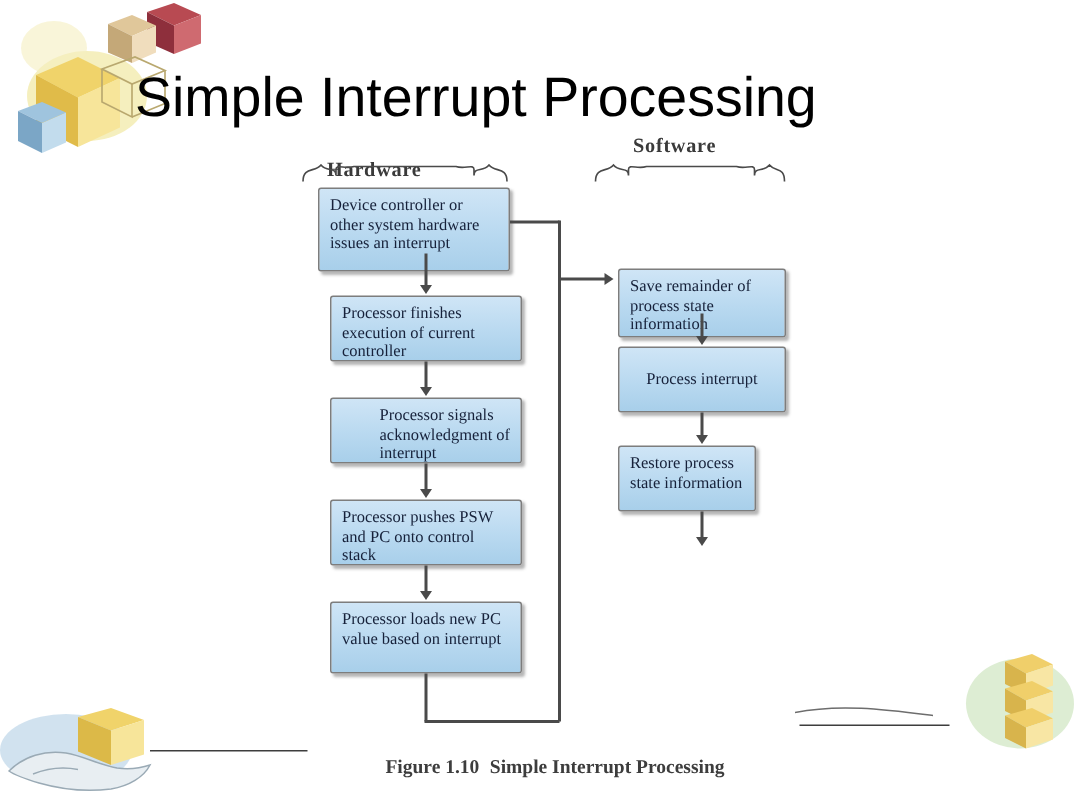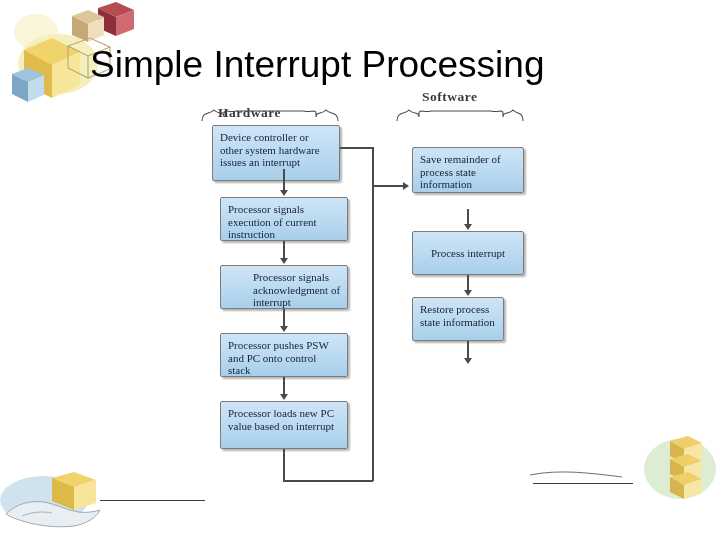--- a/index.html
+++ b/index.html
@@ -101,21 +101,21 @@
   }
 
   
   .hw1 { left: 22px;  top: 40px;  width: 128px; height: 56px; }
   .hw2 { left: 30px;  top: 112px; width: 128px; height: 44px; }
   .hw3 { left: 30px;  top: 180px; width: 128px; height: 44px; padding-left: 32px; }
   .hw4 { left: 30px;  top: 248px; width: 128px; height: 44px; }
   .hw5 { left: 30px;  top: 316px; width: 128px; height: 48px; }
 
   
-  .sw1 { left: 222px; top: 62px;  width: 112px; height: 46px; }
+  .sw1 { left: 222px; top: 94px;  width: 112px; height: 46px; }
   .sw2 { left: 222px; top: 146px; width: 112px; height: 44px; }
   .sw3 { left: 222px; top: 212px; width: 92px; height: 44px; }
   .sw4 { left: 222px; top: 280px; width: 112px; height: 44px; }
 
   .connector {
     position: absolute;
     background: #4a4a4a;
   }
   .arrow-down {
     position: absolute;
@@ -208,21 +208,21 @@
     </svg>
   </div>
   <div class="brace sw">
     <svg width="130" height="16" viewBox="0 0 130 16" xmlns="http://www.w3.org/2000/svg">
       <path d="M2,14 C2,4 10,8 14,3 C18,8 24,4 24,10 L24,6 C24,2 30,6 36,4
                L96,4 C102,6 108,2 108,6 L108,10 C108,4 114,8 118,3 C122,8 128,4 128,14" fill="none" stroke="#4a4a4a" stroke-width="1.1"></path>
     </svg>
   </div>
 
   <div class="box hw1">Device controller or other system hardware issues an interrupt</div>
-  <div class="box hw2">Processor signals execution of current instruction</div>
+  <div class="box hw2">Processor finishes execution of current controller</div>
   <div class="box hw3">Processor signals acknowledgment of interrupt</div>
   <div class="box hw4">Processor pushes PSW and PC onto control stack</div>
   <div class="box hw5">Processor loads new PC value based on interrupt</div>
 
   <div class="box sw1">Save remainder of process state information</div>
   <div class="box sw2 centered">Process interrupt</div>
   <div class="box sw3">Restore process state information</div>
 
   <div class="connector" style="left:93px; top:84px; width:1.5px; height:22px;"></div>
   <div class="arrow-down" style="left:90px; top:105px;"></div>
@@ -245,20 +245,23 @@
 
   <div class="connector" style="left:277px; top:124px; width:1.5px; height:16px;"></div>
   <div class="arrow-down" style="left:274px; top:139px;"></div>
 
   <div class="connector" style="left:277px; top:190px; width:1.5px; height:16px;"></div>
   <div class="arrow-down" style="left:274px; top:205px;"></div>
 
   <div class="connector" style="left:277px; top:256px; width:1.5px; height:18px;"></div>
   <div class="arrow-down" style="left:274px; top:273px;"></div>
 
+  <div class="fig-caption">
+    <span class="cap-num">Figure 1.10</span><span>Simple Interrupt Processing</span>
+  </div>
 </div>
 
 <div class="rule left"></div>
 <div class="rule right"></div>
 
 <div class="deco-bottomleft">
   <svg width="210" height="70" viewBox="0 0 210 70" xmlns="http://www.w3.org/2000/svg">
     <ellipse cx="44" cy="30" rx="44" ry="24" fill="#b9d3e6" opacity="0.65"></ellipse>
 
     <g>

